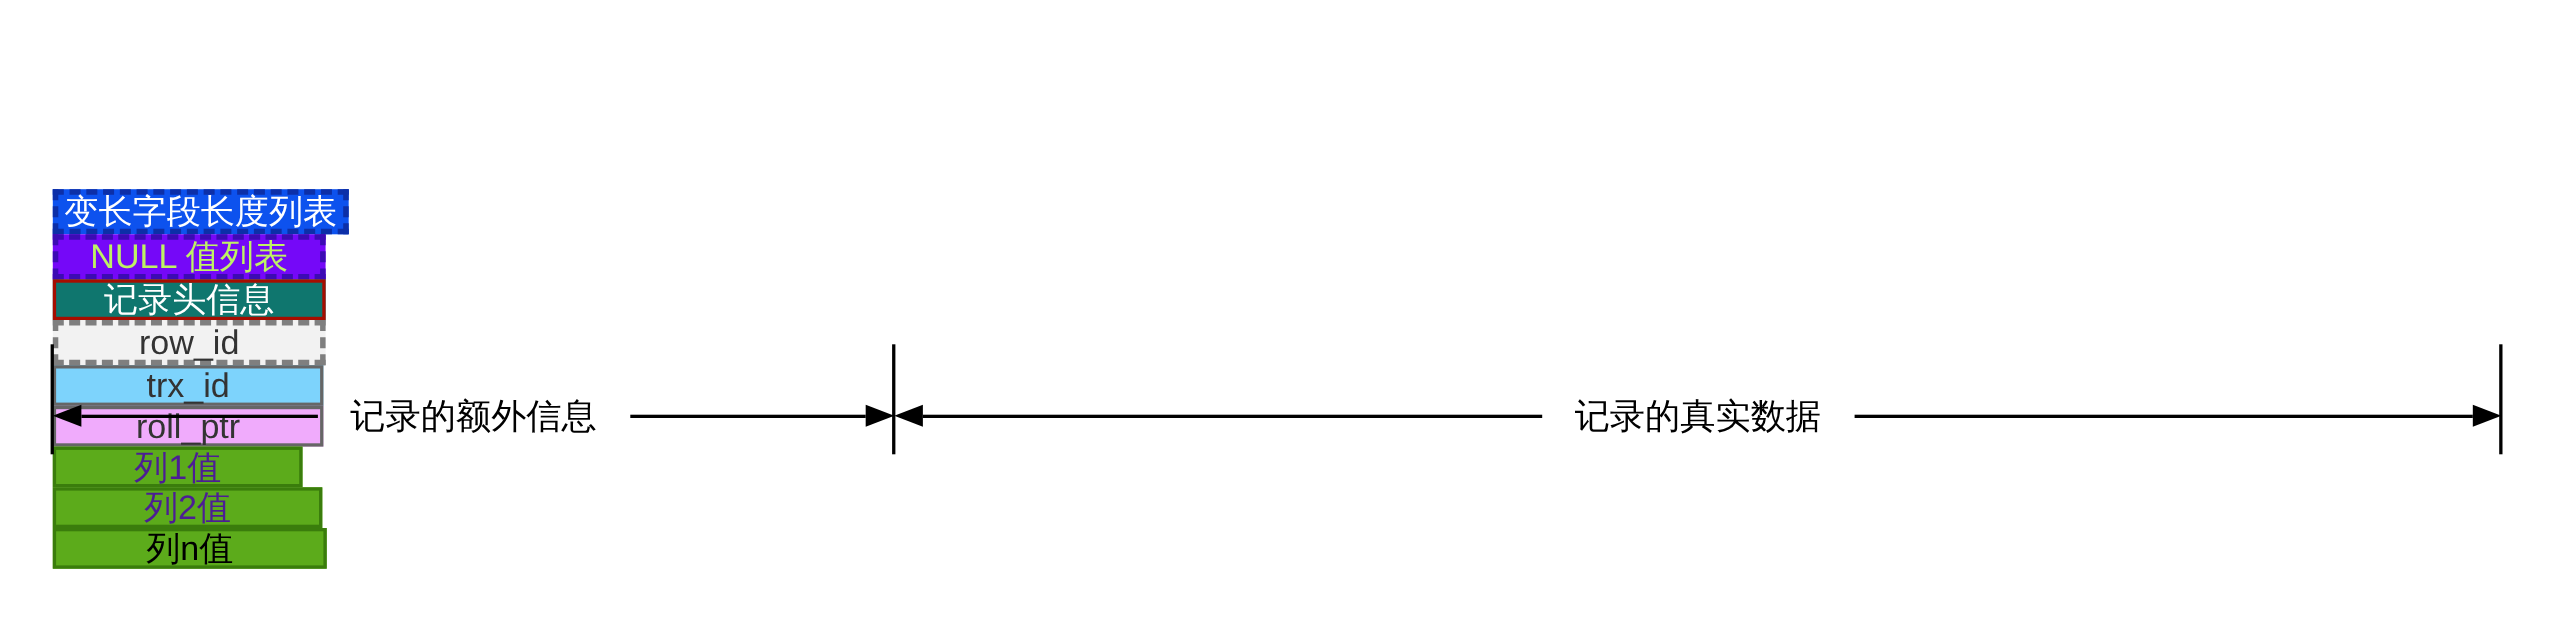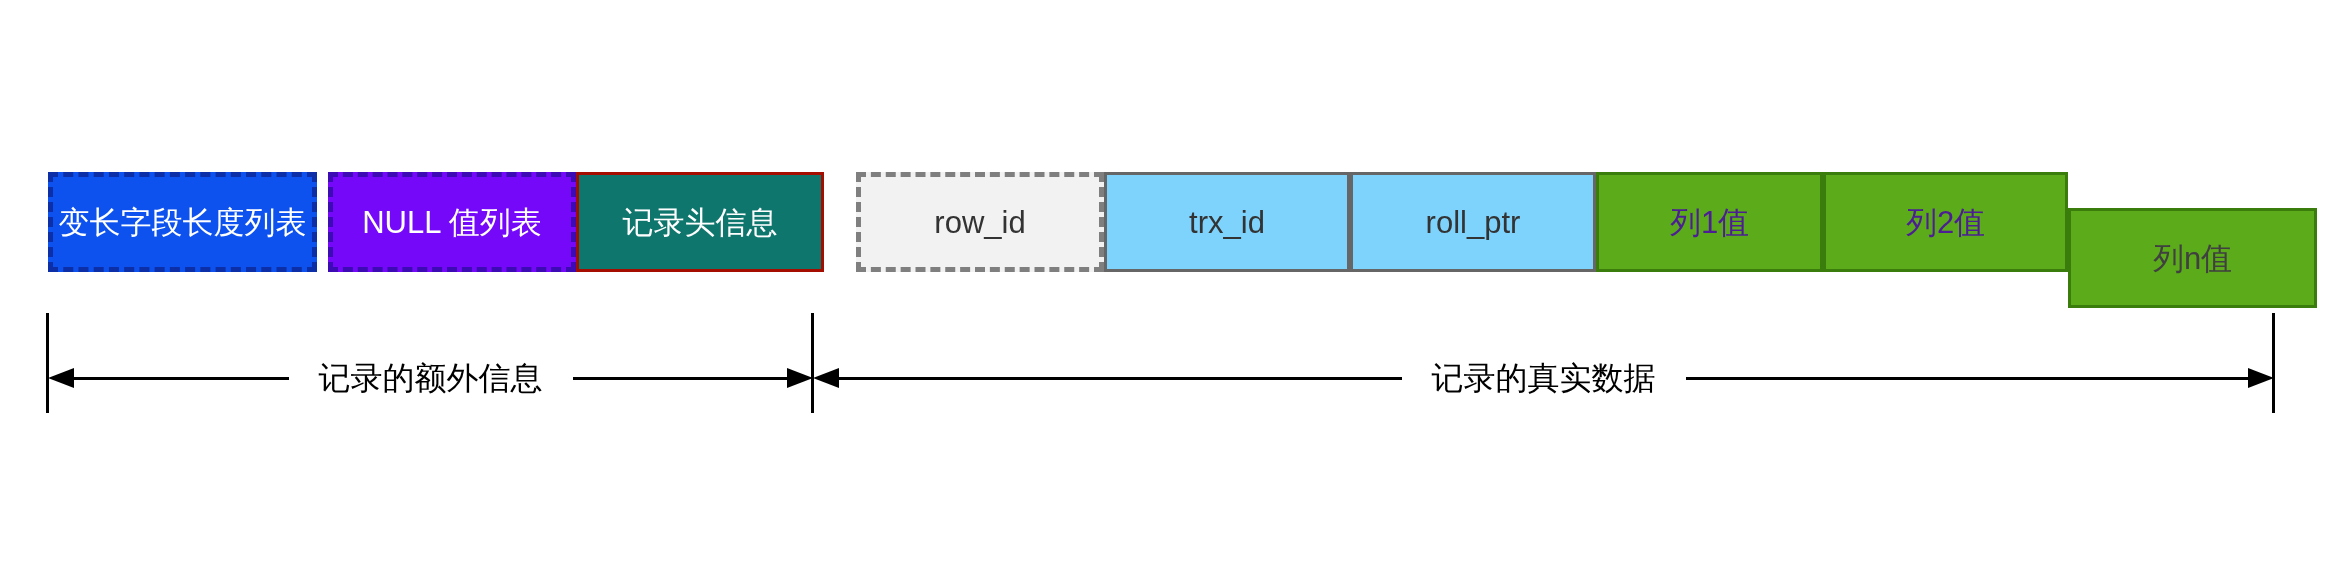--- a/index.html
+++ b/index.html
@@ -7,20 +7,21 @@
     position:relative;
     width:2336px;height:562px;
     background:#ffffff;
     font-family:"Liberation Sans","DejaVu Sans",sans-serif;
     overflow:hidden;
   }
   
   .blocks{
     position:absolute;left:48px;top:172px;height:100px;
     display:flex;
+    flex-direction:column;
   }
   .block{
     box-sizing:border-box;
     height:100%;
     display:flex;align-items:center;justify-content:center;
     font-size:31px;line-height:1;white-space:nowrap;
     border:3px solid transparent;
   }
   .block.bd-dashed{border-style:dashed;border-width:5px;}
   .block.bd-solid{border-style:solid;}
@@ -46,28 +47,28 @@
     white-space:nowrap;line-height:1;
   }
 </style>
 </head>
 <body>
 
 <div class="canvas">
 
   <div class="blocks">
     <div class="block w0 bd-dashed" style="background: rgb(13, 82, 238); border-color: rgb(12, 47, 168); color: rgb(255, 255, 255);">变长字段长度列表</div>
-    <div class="block w1 bd-dashed" style="background: rgb(117, 8, 248); border-color: rgb(60, 11, 180); color: #ffffff; margin-left: 11px;">NULL 值列表</div>
+    <div class="block w1 bd-dashed" style="background: rgb(117, 8, 248); border-color: rgb(60, 11, 180); color: #bef264;">NULL 值列表</div>
     <div class="block w2 bd-solid" style="background: #0f766e; border-color: rgb(165, 13, 0); color: rgb(255, 255, 255);">记录头信息</div>
-    <div class="block w3 bd-dashed" style="background: rgb(242, 242, 242); border-color: rgb(127, 127, 127); color: rgb(51, 51, 51); margin-left: 32px;">row_id</div>
+    <div class="block w3 bd-dashed" style="background: rgb(242, 242, 242); border-color: rgb(127, 127, 127); color: rgb(51, 51, 51);">row_id</div>
     <div class="block w4 bd-solid" style="background: #7dd3fc; border-color: rgb(102, 102, 102); color: rgb(51, 51, 51);">trx_id</div>
-    <div class="block w5 bd-solid" style="background: #7dd3fc; border-color: rgb(102, 102, 102); color: rgb(51, 51, 51);">roll_ptr</div>
+    <div class="block w5 bd-solid" style="background: #f0abfc; border-color: rgb(102, 102, 102); color: rgb(51, 51, 51);">roll_ptr</div>
     <div class="block w6 bd-solid" style="background: rgb(92, 171, 27); border-color: rgb(58, 125, 12); color: #4c1d95;">列1值</div>
     <div class="block w7 bd-solid" style="background: rgb(92, 171, 27); border-color: rgb(58, 125, 12); color: #4c1d95;">列2值</div>
-    <div class="block w8 bd-solid" style="background: rgb(92, 171, 27); border-color: rgb(58, 125, 12); color: #404040; margin-top: 36px;">列n值</div>
+    <div class="block w8 bd-solid" style="background: rgb(92, 171, 27); border-color: rgb(58, 125, 12); color: #000000;">列n值</div>
   </div>
 
   <div class="tick t0"></div>
   <div class="tick t1"></div>
   <div class="tick t2"></div>
 
   <div class="span-row sr0">
     <span class="ah ah-left"></span>
     <span class="line"></span>
     <span class="span-label">记录的额外信息</span>

